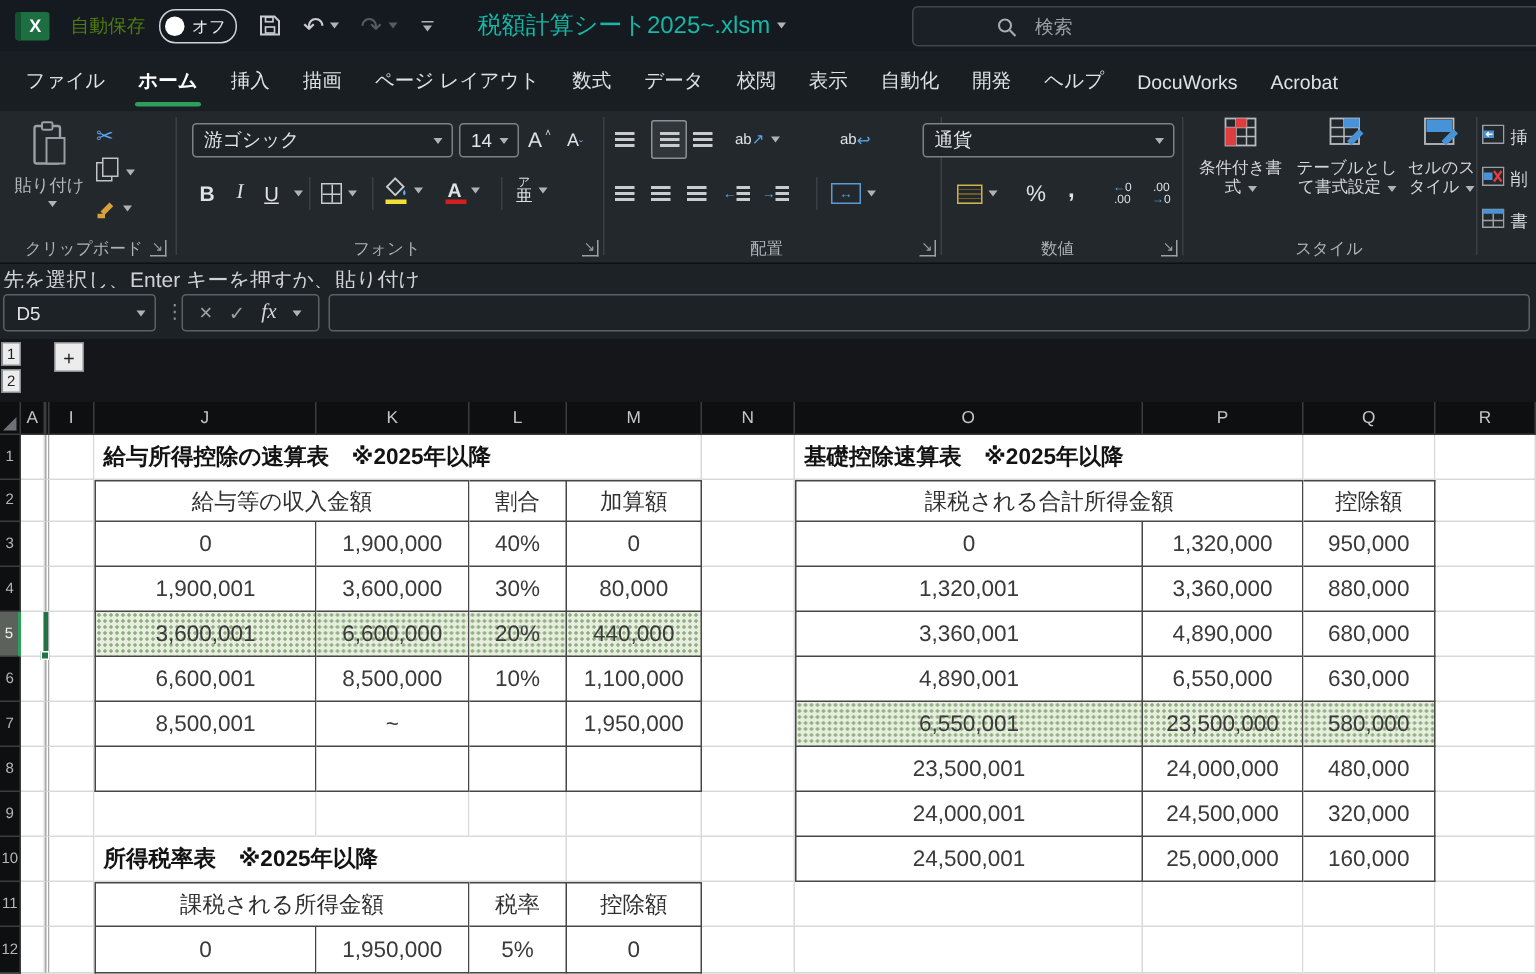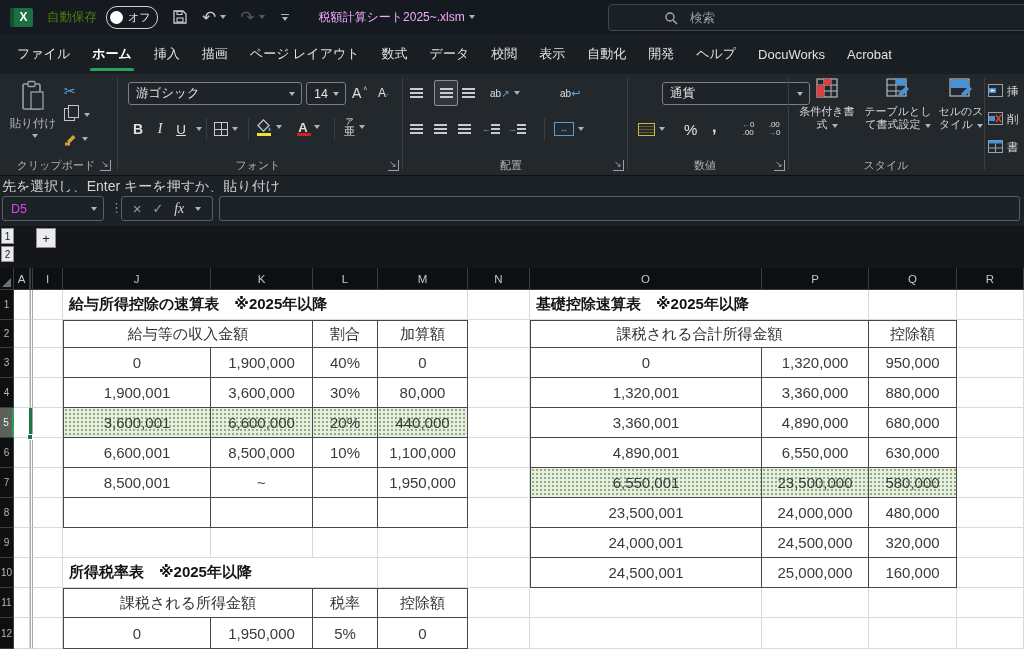--- a/index.html
+++ b/index.html
@@ -14,21 +14,21 @@
   #autosave-knob{width:13px;height:13px;border-radius:50%;background:#fff;margin-left:3px;}
   #autosave-state{color:#e8eaec;font-size:11px;margin-left:5px;}
   .tb-btn{margin-left:14px;display:flex;align-items:center;color:#c8ccd0;}
   .tb-btn .uglyph{font-size:17px;line-height:17px;}
   .disabled{color:#565b60 !important;}
   .disabled .chev{border-top-color:#565b60;}
   .chev{display:inline-block;width:0;height:0;border-left:3.5px solid transparent;border-right:3.5px solid transparent;
     border-top:4px solid #aeb3b8;margin-left:4px;}
   #qat-chev{margin-left:16px;display:flex;flex-direction:column;align-items:center;}
   #qat-chev i{display:block;width:8px;height:0;border-top:1.5px solid #aeb3b8;margin-bottom:2px;}
-  #filename-btn{margin-left:30px;color:#f0abfc;font-size:12px;display:flex;align-items:center;}
+  #filename-btn{margin-left:30px;color:#14b8a6;font-size:16px;display:flex;align-items:center;}
   #search-box{position:absolute;left:608px;top:4px;width:388px;height:25px;background:#1b2026;border:1px solid #41474d;
     border-radius:4px;display:flex;align-items:center;padding-left:43px;}
   #search-box svg{margin-left:12px;}
   #search-input{background:transparent;border:none;outline:none;color:#c2c6ca;font-size:12.5px;margin-left:10px;width:320px;
     font-family:inherit;}
   #search-input::placeholder{color:#9aa0a5;}
   
   #tabs{position:absolute;left:0;top:34px;width:1024px;height:40px;background:#191e23;display:flex;align-items:center;padding-left:6px;box-sizing:border-box;}
   .tab{position:relative;color:#dfe2e4;font-size:13px;padding:0 11px;height:100%;display:flex;align-items:center;}
   .tab.active{color:#fff;font-weight:bold;}
@@ -67,21 +67,21 @@
   .style-label{font-size:11px;line-height:13px;color:#d5d8da;text-align:center;margin-top:3px;}
   .ph-ic{display:flex;flex-direction:column;align-items:center;color:#dfe1e3;font-size:8px;line-height:8px;}
   .ph-ic .big{font-size:11px;line-height:11px;}
   .mini-row{position:absolute;left:988px;height:22px;display:flex;align-items:center;color:#d5d8da;font-size:11.5px;white-space:nowrap;overflow:hidden;width:36px;}
   .mini-row svg{margin-right:4px;flex:none;}
   
   #status-strip{position:absolute;left:0;top:176px;width:1024px;height:16px;background:#1d2227;overflow:hidden;}
   #status-hint{color:#cfd3d6;font-size:14px;line-height:21px;padding-left:2px;white-space:nowrap;}
   #formula-bar{position:absolute;left:0;top:192px;width:1024px;height:34px;background:#1d2227;}
   #name-box{position:absolute;left:2px;top:4px;width:102px;height:25px;border:1px solid #5a6066;border-radius:3px;
-    display:flex;align-items:center;color:#d946ef;font-size:12.5px;box-sizing:border-box;}
+    display:flex;align-items:center;color:#e5e5e5;font-size:12.5px;box-sizing:border-box;}
   #name-box .ctext{margin-left:8px;flex:1;}
   #name-box .chev{margin-right:6px;}
   #fx-dots{position:absolute;left:110px;top:8px;color:#8a9096;font-size:13px;}
   #fx-box{position:absolute;left:121px;top:4px;width:92px;height:25px;border:1px solid #5a6066;border-radius:3px;
     display:flex;align-items:center;justify-content:space-evenly;color:#9aa0a5;box-sizing:border-box;}
   #fx-box .fx{font-style:italic;font-family:"Liberation Serif","DejaVu Serif",serif;color:#d5d8da;font-size:14px;}
   #formula-input-box{position:absolute;left:219px;top:4px;width:801px;height:25px;border:1px solid #5a6066;border-radius:3px;box-sizing:border-box;}
   #formula-input{width:100%;height:100%;background:transparent;border:none;outline:none;color:#e8eaec;font-size:12px;box-sizing:border-box;padding:0 6px;font-family:inherit;}
   
   #outline-zone{position:absolute;left:0;top:226px;width:1024px;height:42px;background:#141619;}
@@ -324,21 +324,21 @@
     </div>
   <div class="vsep" style="left:544px;top:44px;height:22px"></div>
   <div class="fbtn" style="left:554px;top:44px">
       <span class="merge-ic">↔</span>
       <span class="chev"></span>
     </div>
   <div class="grp-label" style="left:405px;width:212px">配置</div>
   <div class="launcher" style="left:613px">↘</div>
   <div class="vsep" style="left:627px"></div>
 
-  <div class="combo" style="left:662px;top:8px;width:148px">
+  <div class="combo" style="left:615px;top:8px;width:168px">
     <span class="ctext">通貨</span>
     <span class="chev"></span>
   </div>
   <div class="fbtn" style="left:638px;top:44px">
       <span class="acct-ic"></span>
       <span class="chev"></span>
     </div>
   <div class="fbtn" style="left:684px;top:44px;font-size:15px">
       <span>%</span>
     </div>

